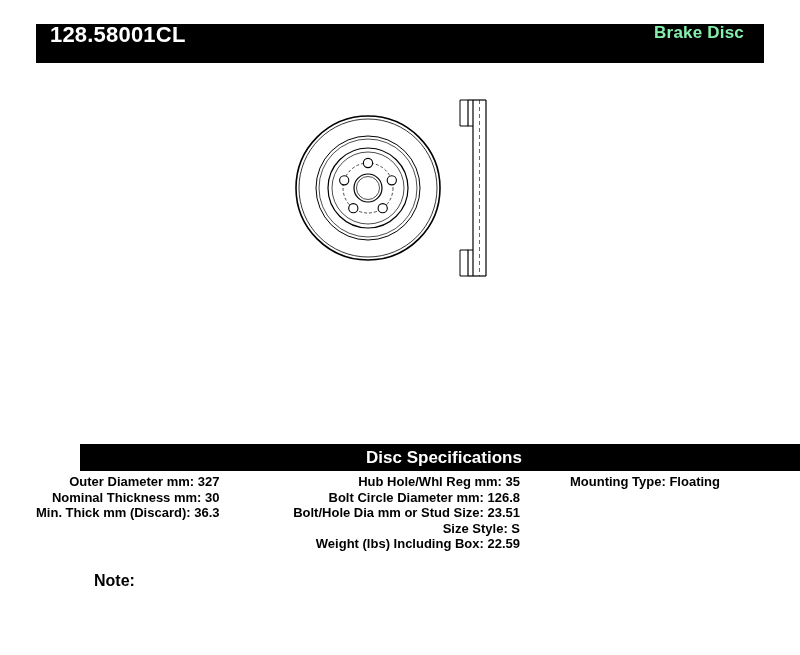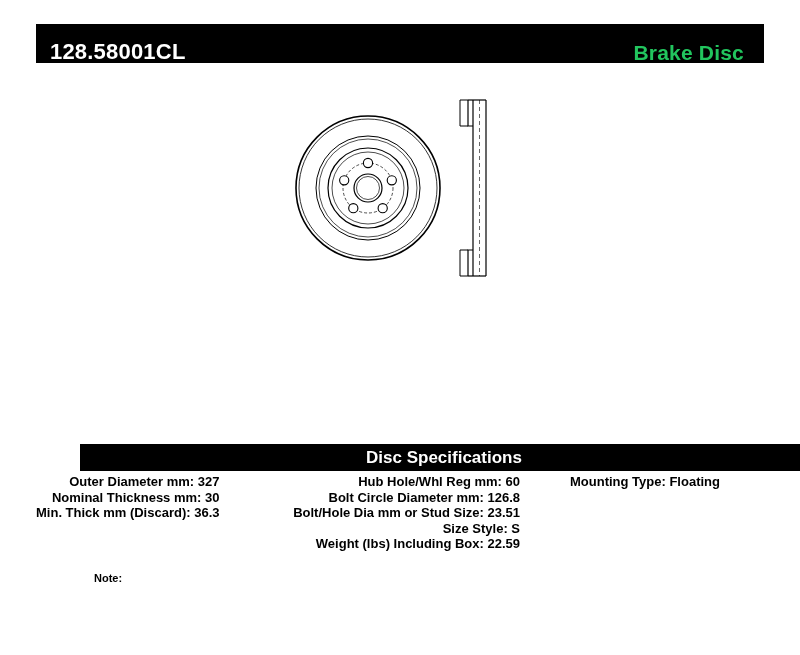--- a/index.html
+++ b/index.html
@@ -25,36 +25,36 @@
 
   
   .header-bar {
     position: absolute;
     left: 36px;
     top: 24px;
     width: 728px;
     height: 39px;
     background: #000000;
     display: flex;
-    align-items: flex-end;
+    align-items: flex-start;
     justify-content: space-between;
     box-sizing: border-box;
     padding: 0 14px;
   }
   .part-number {
     color: #ffffff;
     font-size: 22px;
     font-weight: bold;
     letter-spacing: 0.2px;
     line-height: 1;
     white-space: nowrap;
   }
   .product-type {
-    color: #22c55e;
-    font-size: 21px;
+    color: #86efac;
+    font-size: 17px;
     font-weight: bold;
     letter-spacing: 0.2px;
     line-height: 1;
     white-space: nowrap;
     padding-right: 6px;
   }
 
   
   .drawing {
     position: absolute;
@@ -115,21 +115,21 @@
   }
   .spec-line {
     white-space: nowrap;
   }
 
   
   .note {
     position: absolute;
     left: 94px;
     top: 572px;
-    font-size: 11px;
+    font-size: 16px;
     font-weight: bold;
   }
 </style>
 </head>
 <body>
 
 <div class="page">
 
   <div class="header-bar">
     <div class="part-number">128.58001CL</div>
@@ -190,21 +190,21 @@
     <div class="spec-bar-title">Disc Specifications</div>
   </div>
 
   <div class="spec-cols">
     <div class="col col-left">
       <div class="spec-line">Outer Diameter mm: 327</div>
       <div class="spec-line">Nominal Thickness mm: 30</div>
       <div class="spec-line">Min. Thick mm (Discard): 36.3</div>
     </div>
     <div class="col col-mid">
-      <div class="spec-line">Hub Hole/Whl Reg mm: 60</div>
+      <div class="spec-line">Hub Hole/Whl Reg mm: 35</div>
       <div class="spec-line">Bolt Circle Diameter mm: 126.8</div>
       <div class="spec-line">Bolt/Hole Dia mm or Stud Size: 23.51</div>
       <div class="spec-line">Size Style: S</div>
       <div class="spec-line">Weight (lbs) Including Box: 22.59</div>
     </div>
     <div class="col col-right">
       <div class="spec-line">Mounting Type: Floating</div>
     </div>
   </div>
 

